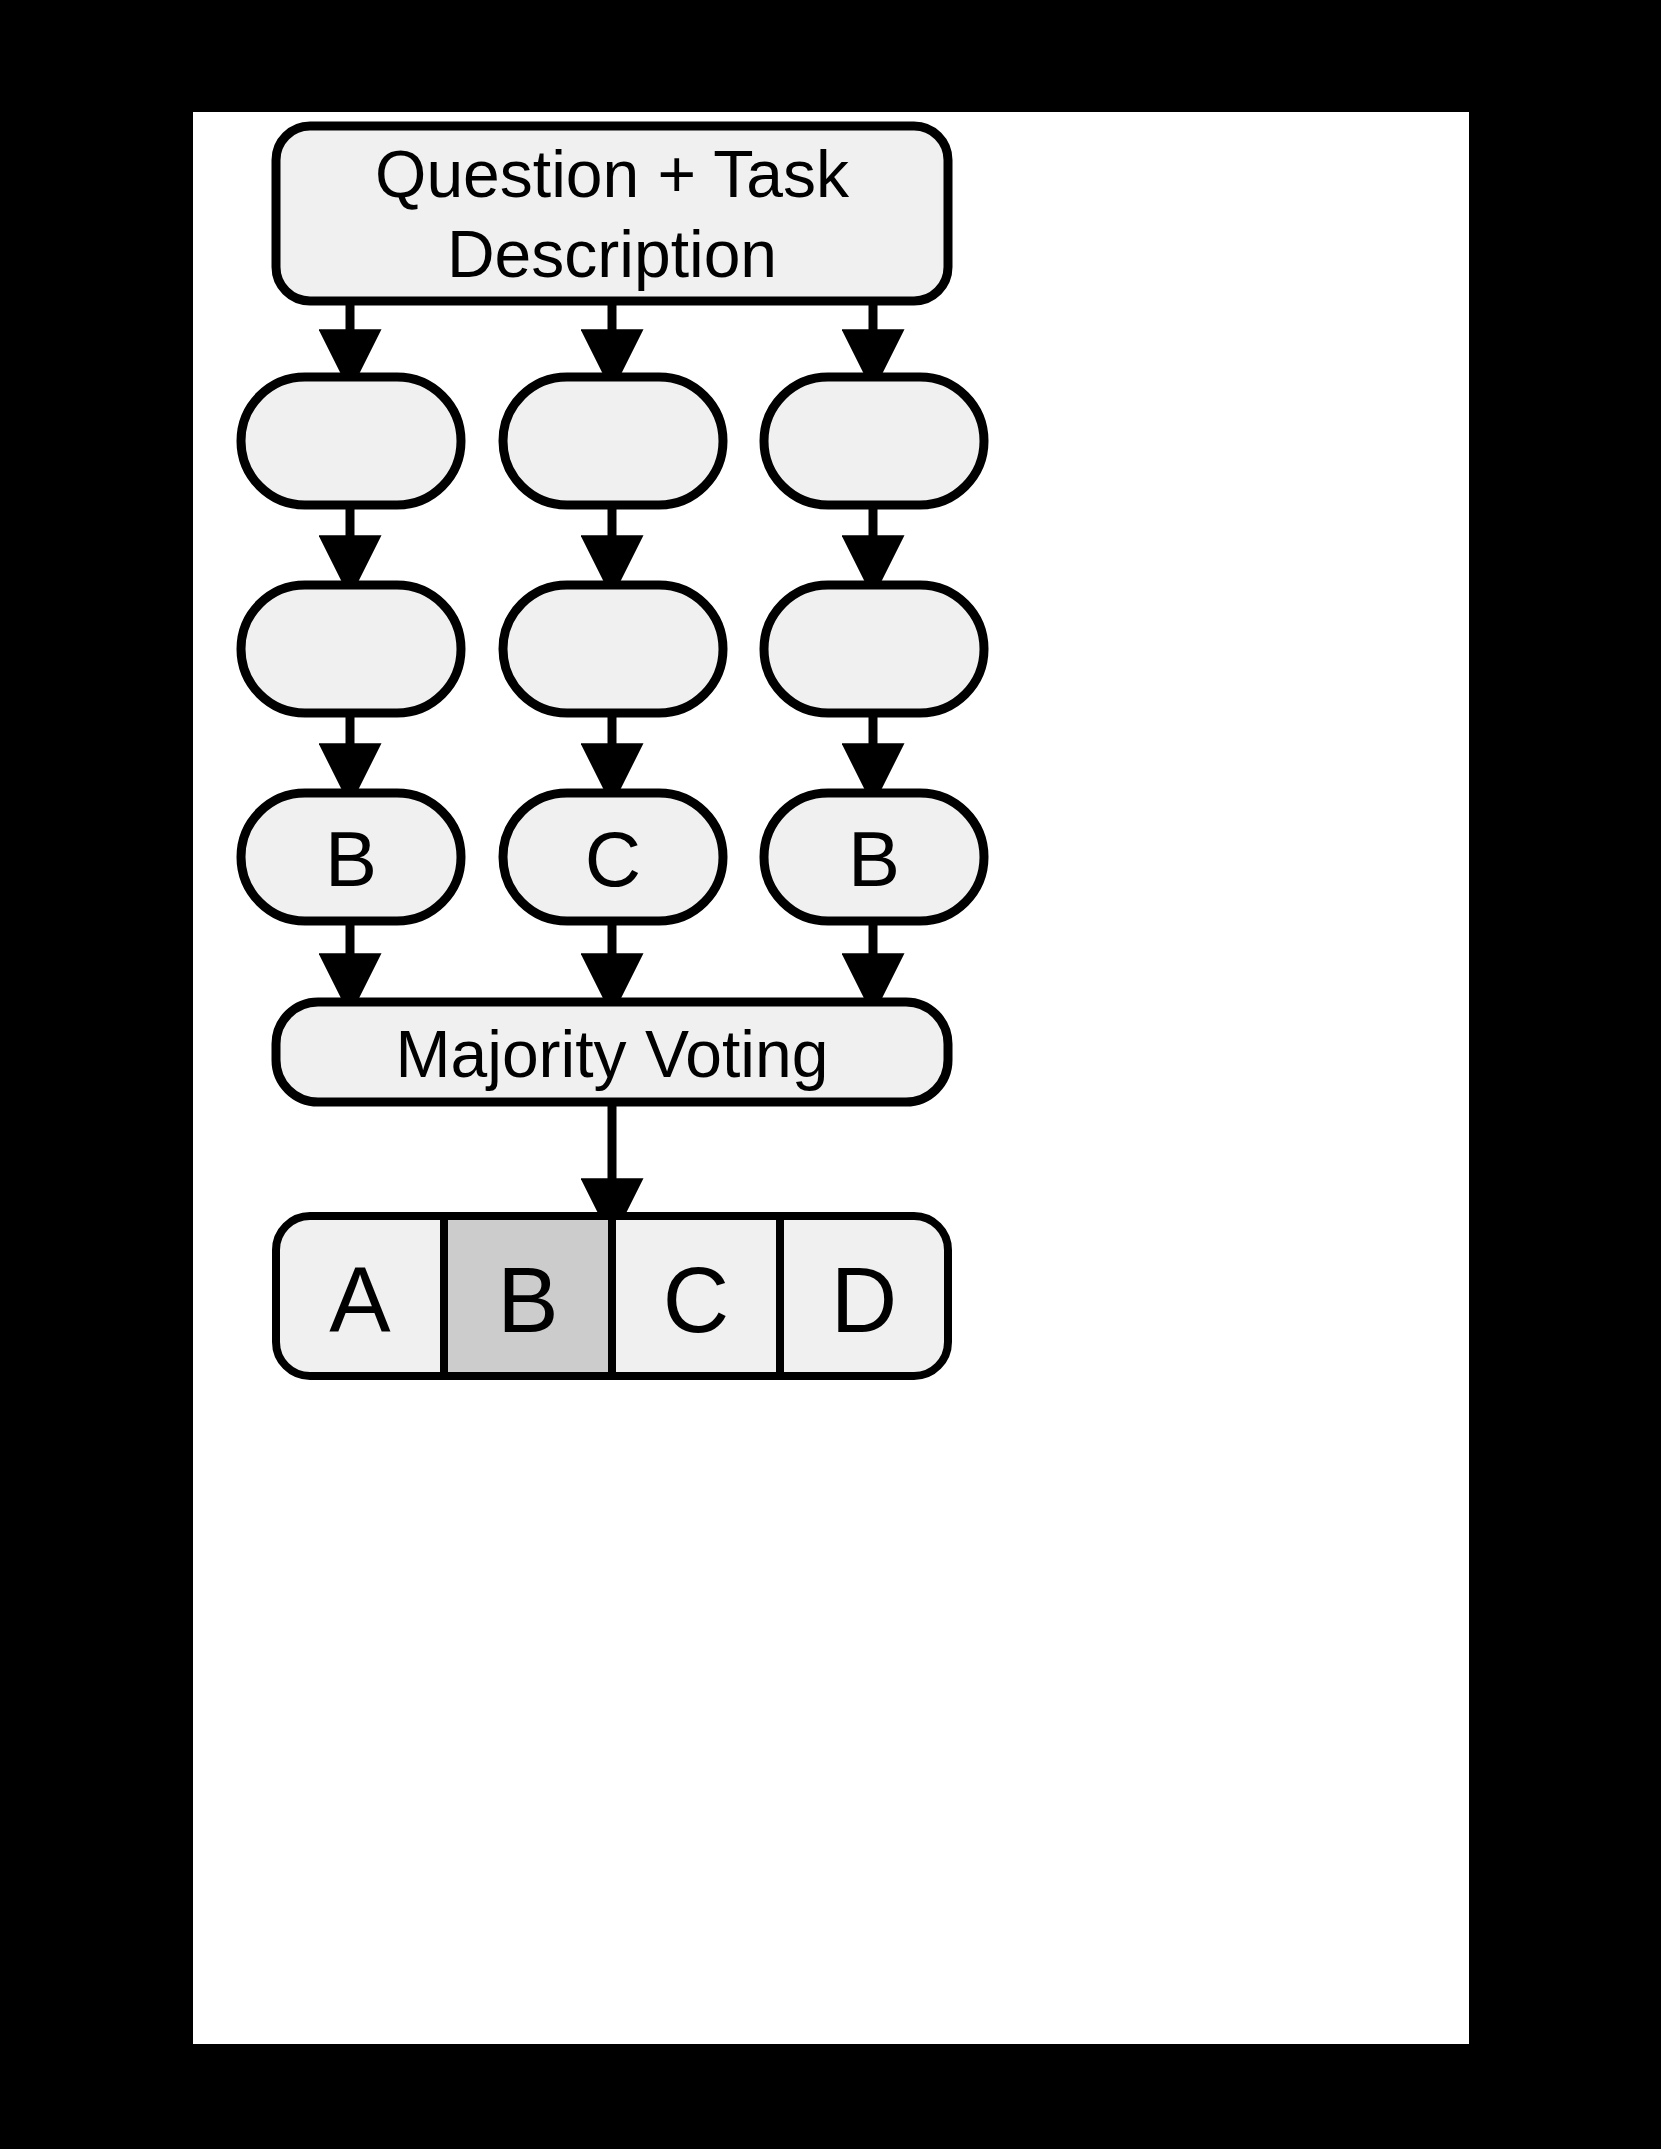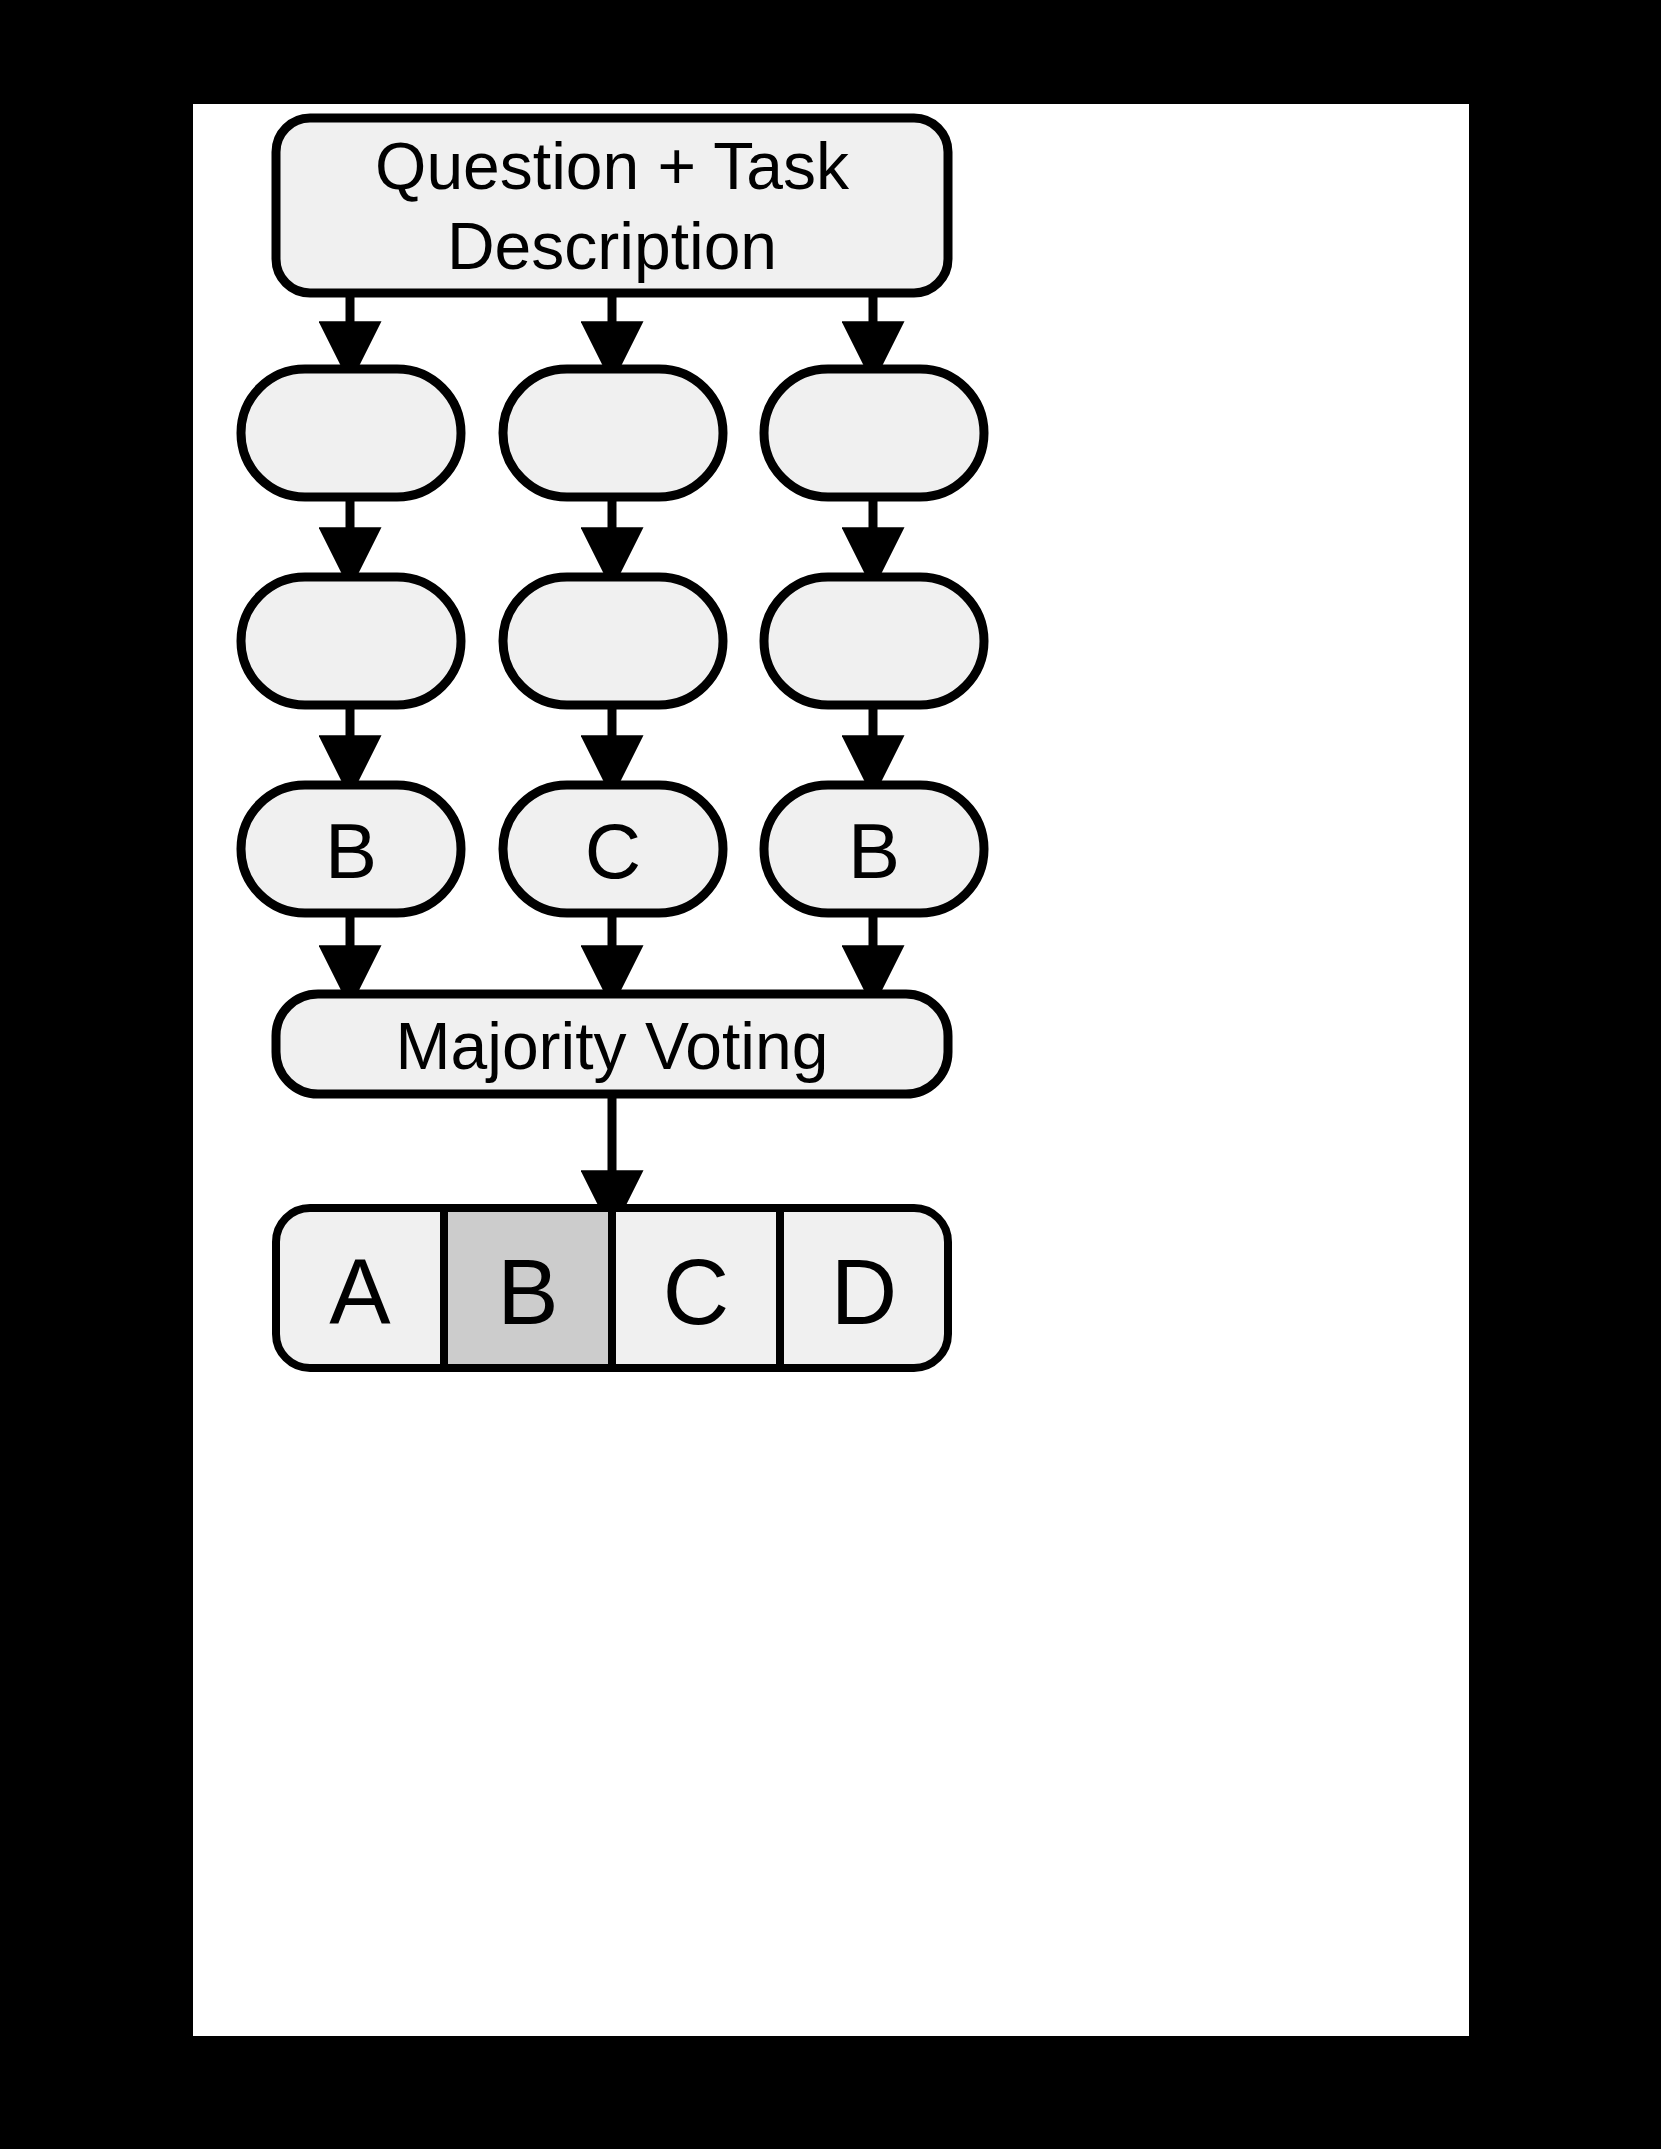--- a/index.html
+++ b/index.html
@@ -18,21 +18,21 @@
     position: relative;
     width: 1661px;
     height: 2149px;
     background: #000000;
   }
 
   
   #canvas {
     position: absolute;
     left: 193px;
-    top: 104px;
+    top: 112px;
     width: 1276px;
     height: 1932px;
     background: #ffffff;
   }
 
   svg#diagram {
     position: absolute;
     left: 0;
     top: 0;
     width: 1276px;

